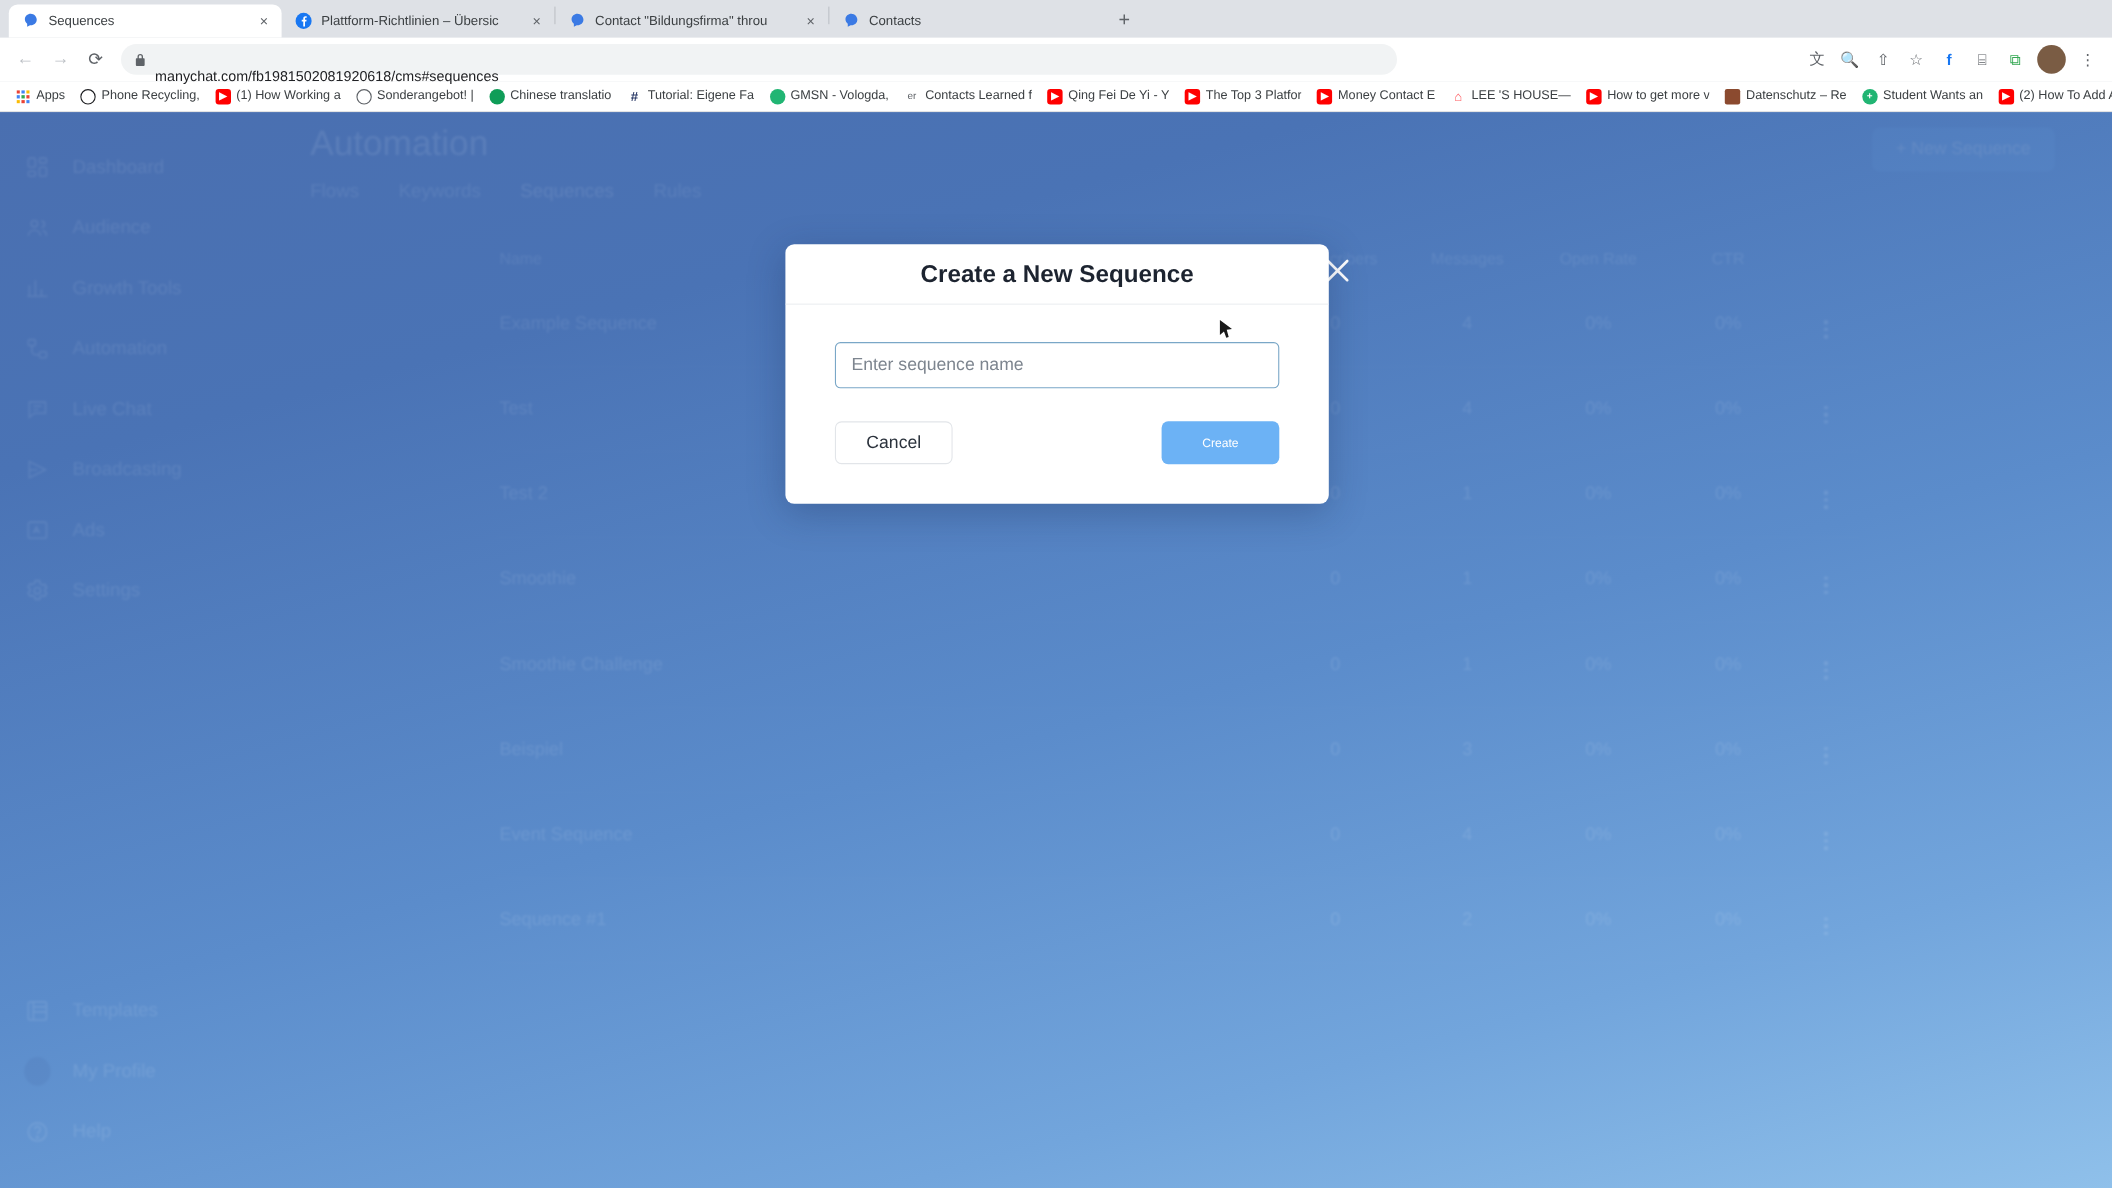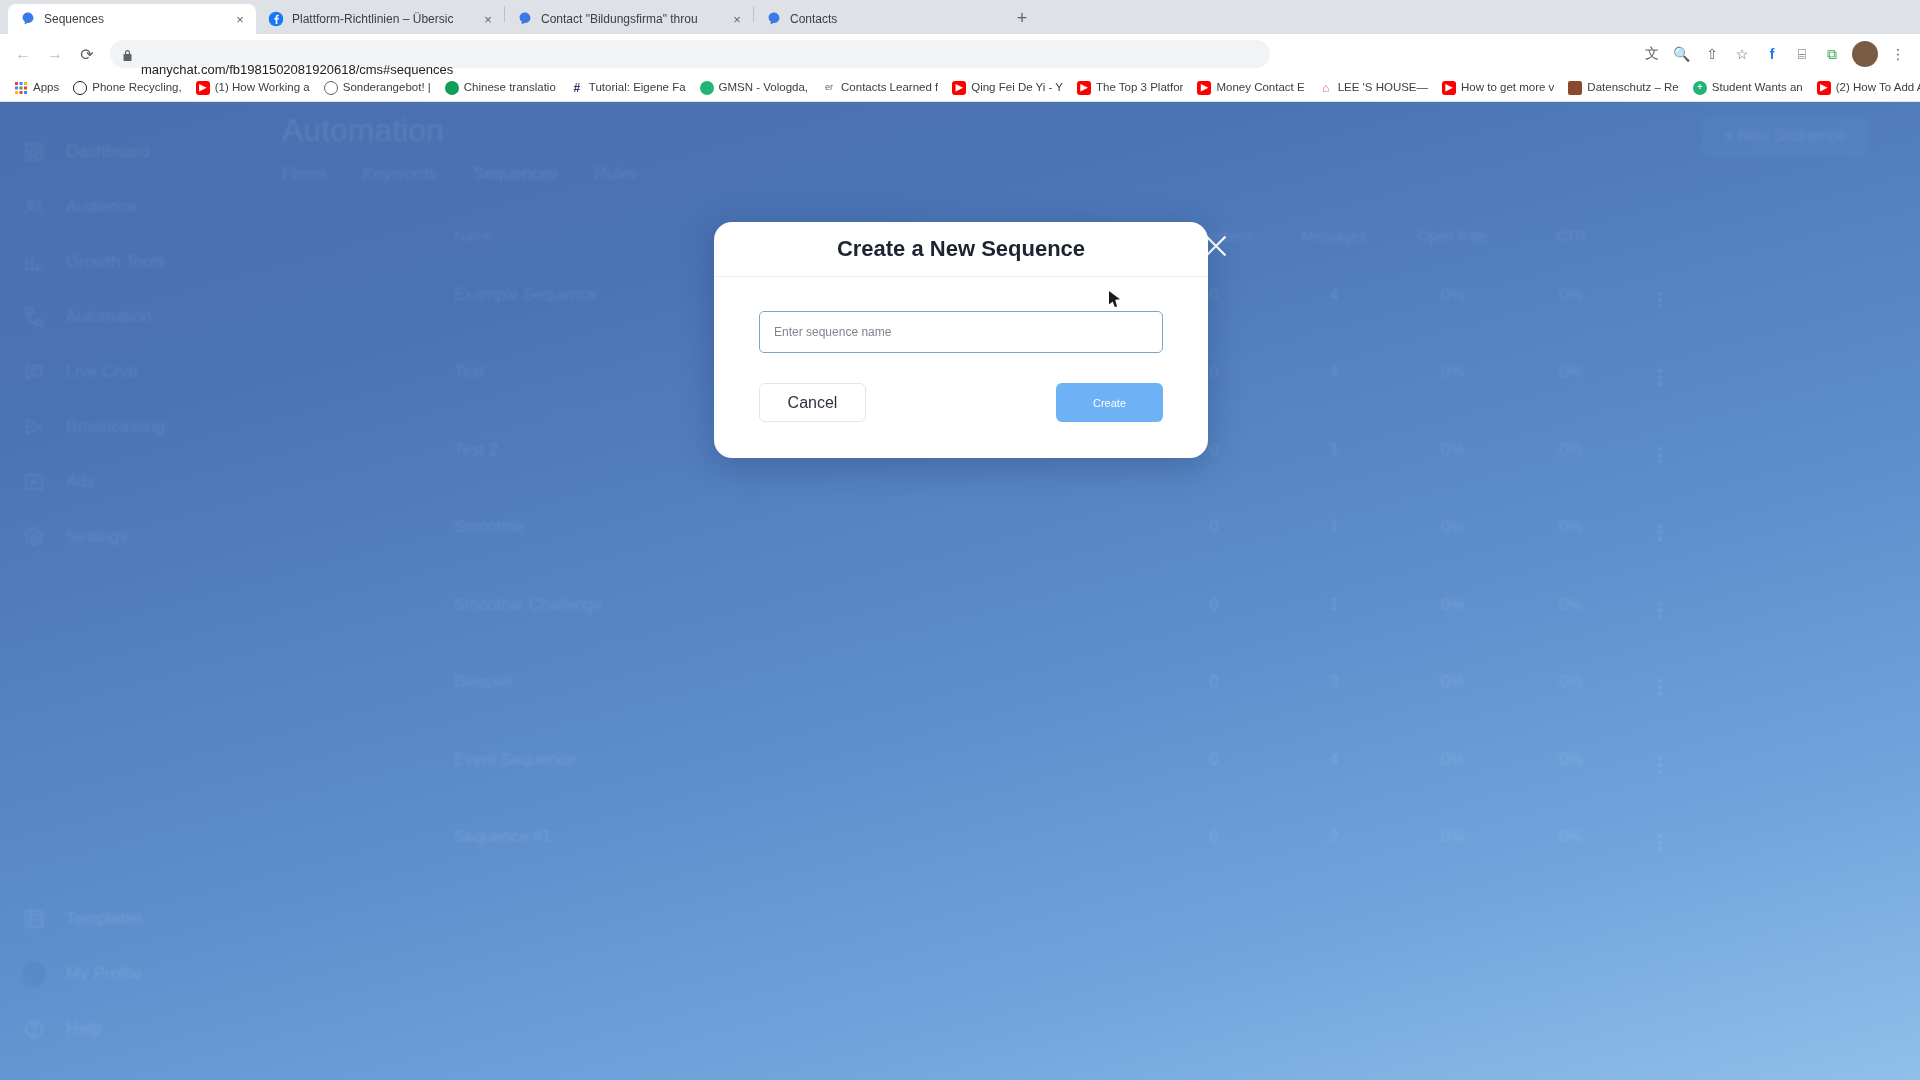--- a/index.html
+++ b/index.html
@@ -172,35 +172,35 @@
   .dots i { width: 3.5px; height: 3.5px; border-radius: 50%; background: #e6eefa; display:block; }
 
   
   .modal-close {
     position: absolute; left: 1200px; top: 128px;
     width: 32px; height: 32px; color: #ffffff;
     display: flex; align-items: center; justify-content: center;
   }
   .modal {
     position: absolute; left: 714px; top: 120px;
-    width: 494px; border-radius: 18px;
+    width: 494px; border-radius: 8px;
     background: #ffffff;
     box-shadow: 0 8px 34px rgba(20,40,80,0.28);
     overflow: hidden;
   }
   .modal-head {
     height: 55px; display: flex; align-items: center; justify-content: center;
     border-bottom: 1px solid #eceef1;
   }
   .modal-title { font-size: 22px; color: #1d2430; font-weight: 700; }
   .modal-body { padding: 34px 45px 36px 45px; }
   .seq-input {
     width: 100%; height: 42px; border: 1.3px solid #7aa7c7;
     border-radius: 5px; padding: 0 14px;
-    font-size: 12px; color: #2b323c; font-family: "Liberation Sans", sans-serif;
+    font-size: 16px; color: #2b323c; font-family: "Liberation Sans", sans-serif;
     outline: none; background: #fff;
   }
   .seq-input::placeholder { color: #7d858f; }
   .modal-actions {
     display: flex; justify-content: space-between; align-items: center;
     margin-top: 30px;
   }
   .btn-cancel {
     width: 107px; height: 39px; border-radius: 6px;
     border: 1px solid #e2e5e9; background: #fff;

